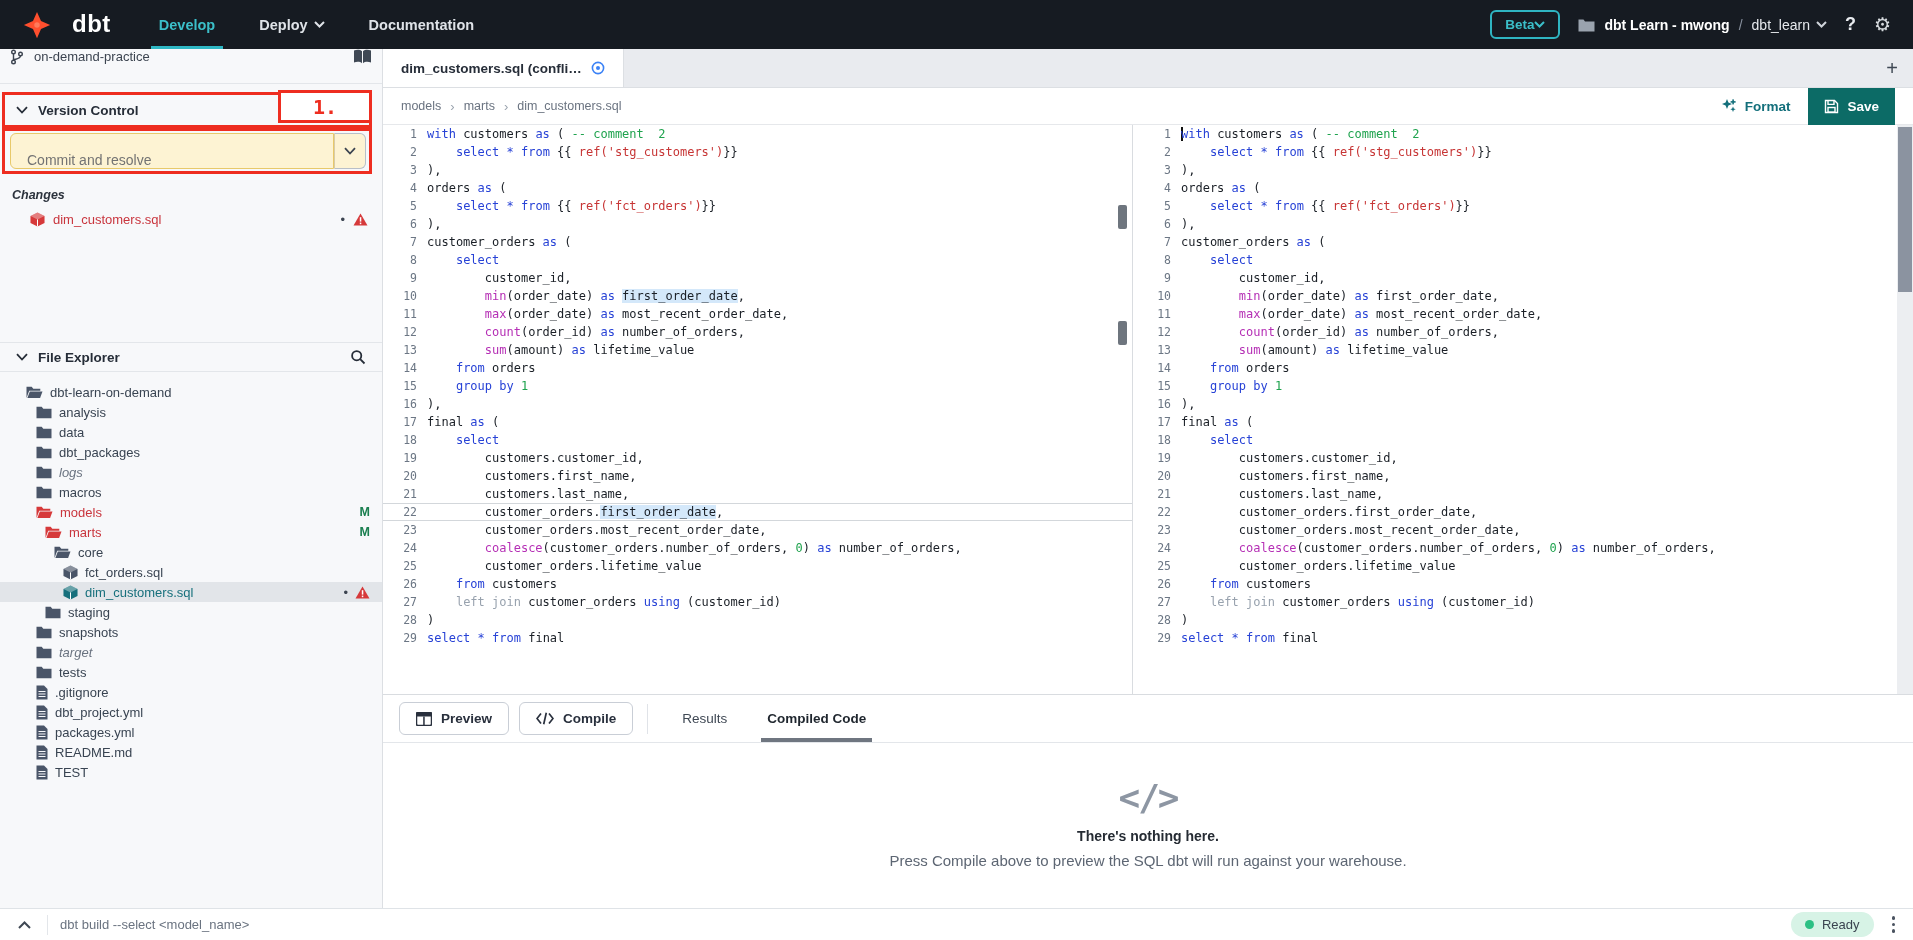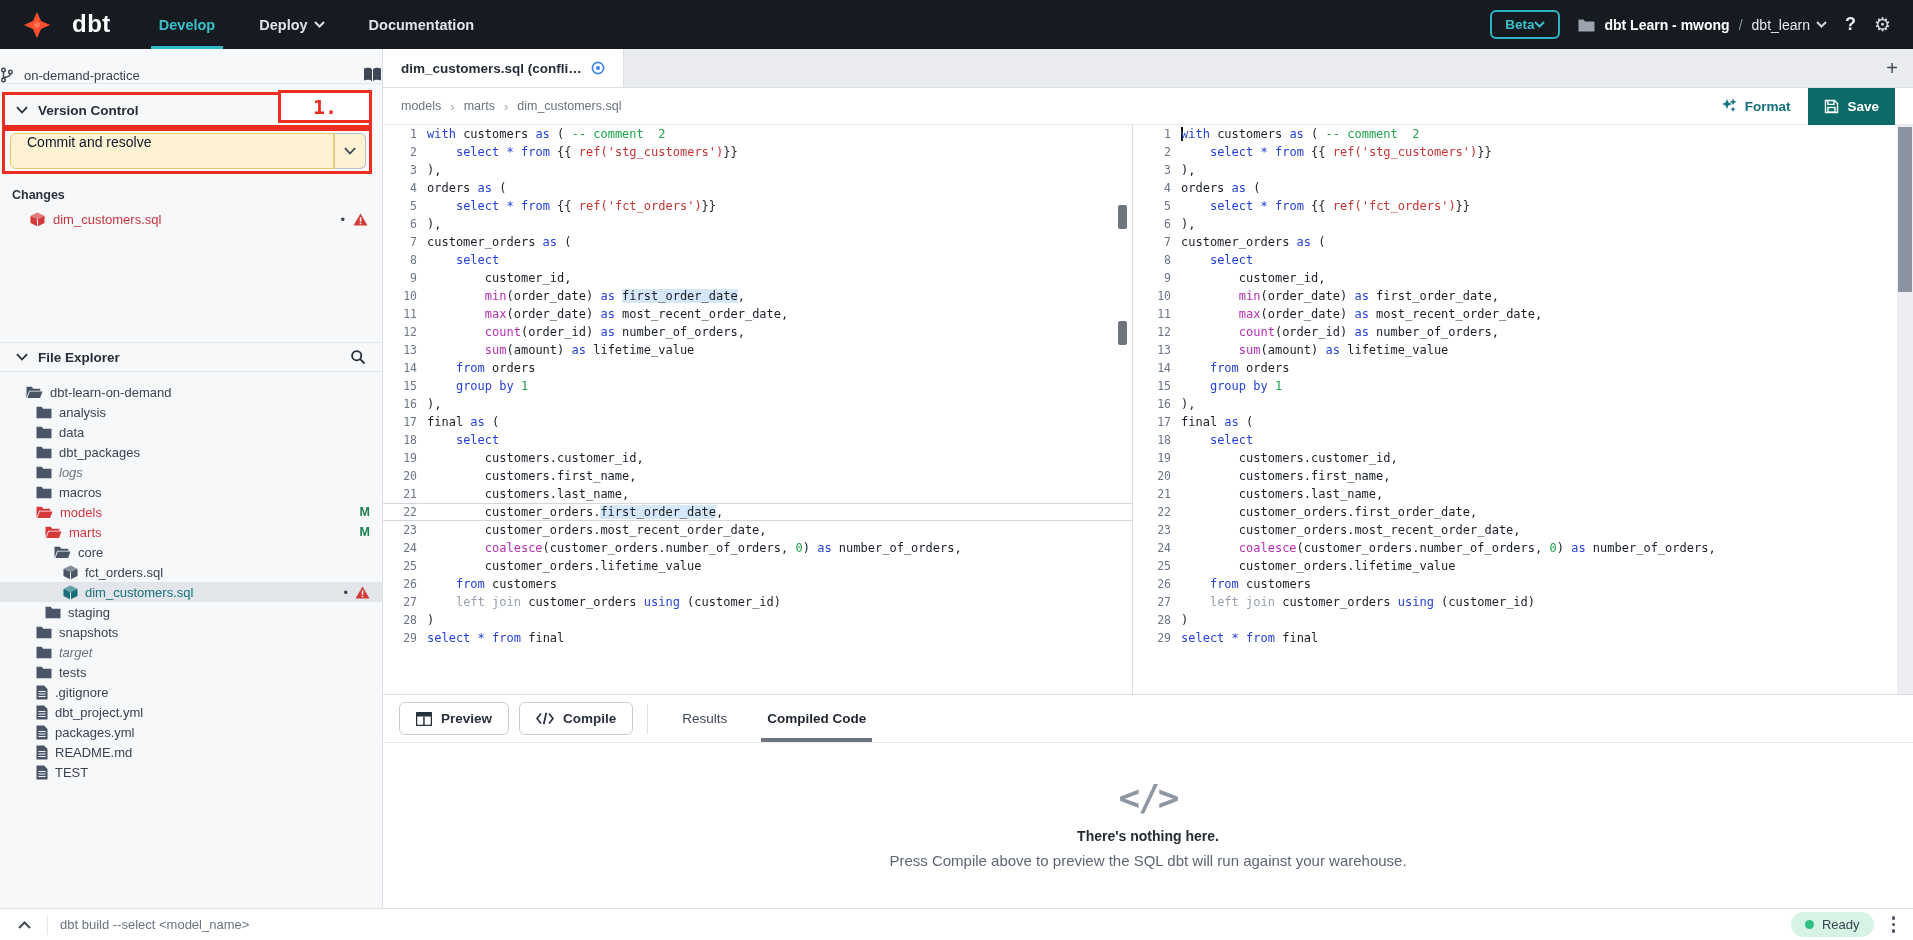--- a/index.html
+++ b/index.html
@@ -21,27 +21,27 @@
   .beta-pill svg { stroke:#3bbfc9; }
   .acct { display:flex; align-items:center; gap:9px; color:#fff; font-size:14px; }
   .acct .name { font-weight:700; }
   .acct .sep { color:#8a93a0; }
   .acct .proj { color:#e6e9ed; display:flex; align-items:center; gap:6px; cursor:pointer; }
   .help-ic { color:#e8ebef; font-size:18px; font-weight:700; cursor:pointer; }
   .gear-ic { color:#d6dade; font-size:19px; cursor:pointer; line-height:1; }
 
   
   .sidebar { position:absolute; left:0; top:49px; width:383px; bottom:32px; background:#f7f8fa; border-right:1px solid #dcdfe3; }
-  .branch-row { position:absolute; left:0; top:0; width:100%; height:35px; border-bottom:1px solid #e3e6ea; display:flex; align-items:flex-end; padding:0 0; gap:10px; color:#3c4450; font-size:13px; }
+  .branch-row { position:absolute; left:0; top:0; width:100%; height:35px; border-bottom:1px solid #e3e6ea; display:flex; align-items:flex-start; padding:0 10px; gap:10px; color:#3c4450; font-size:13px; }
   .branch-row .grow { flex:1; }
   .vc-header { position:absolute; left:0; top:43px; width:100%; height:36px; display:flex; align-items:center; gap:10px; padding:0 16px; font-size:13.5px; font-weight:700; color:#262d38; cursor:pointer; }
   .commit-row { position:absolute; left:10px; top:84px; width:356px; height:36px; display:flex; }
-  .commit-btn { flex:1; background:#fdf3d3; border:1px solid #e8c96a; border-radius:6px 0 0 6px; display:flex; align-items:flex-start; padding:0 16px; font-size:14px; color:#0f172a; cursor:pointer; }
+  .commit-btn { flex:1; background:#fdf3d3; border:1px solid #e8c96a; border-radius:6px 0 0 6px; display:flex; align-items:flex-end; padding:0 16px; font-size:14px; color:#737373; cursor:pointer; }
   .commit-chev { width:32px; background:#fdf3d3; border:1px solid #b9bfc7; border-left:1px solid #d8ccab; border-radius:0 6px 6px 0; display:flex; align-items:center; justify-content:center; cursor:pointer; }
-  .changes-label { position:absolute; left:12px; top:139px; font-size:12.5px; font-weight:700; color:#2b323c; }
+  .changes-label { position:absolute; left:12px; top:139px; font-size:12.5px; font-weight:700; color:#2b323c;font-style:italic; }
   .changes-list { position:absolute; left:0; top:158px; width:100%; }
   .change-row { height:24px; display:flex; align-items:center; gap:8px; padding:0 14px 0 30px; font-size:13px; color:#c9353d; cursor:pointer; }
   .change-row .grow { flex:1; }
   .mod-dot { color:#3c4450; font-size:13px; }
   .fe-header { position:absolute; left:0; top:293px; width:100%; height:30px; border-top:1px solid #e3e6ea; border-bottom:1px solid #e3e6ea; display:flex; align-items:center; gap:10px; padding:0 16px; font-size:13.5px; font-weight:700; color:#262d38; cursor:pointer; }
   .fe-header .grow { flex:1; }
   .file-tree { position:absolute; left:0; top:333px; width:100%; }
   .tree-row { height:20px; display:flex; align-items:center; gap:7px; padding-right:12px; font-size:13px; color:#394452; cursor:pointer; }
   .tree-row.selected { background:#e2e5e9; }
   .tree-row .lbl { white-space:nowrap; }

